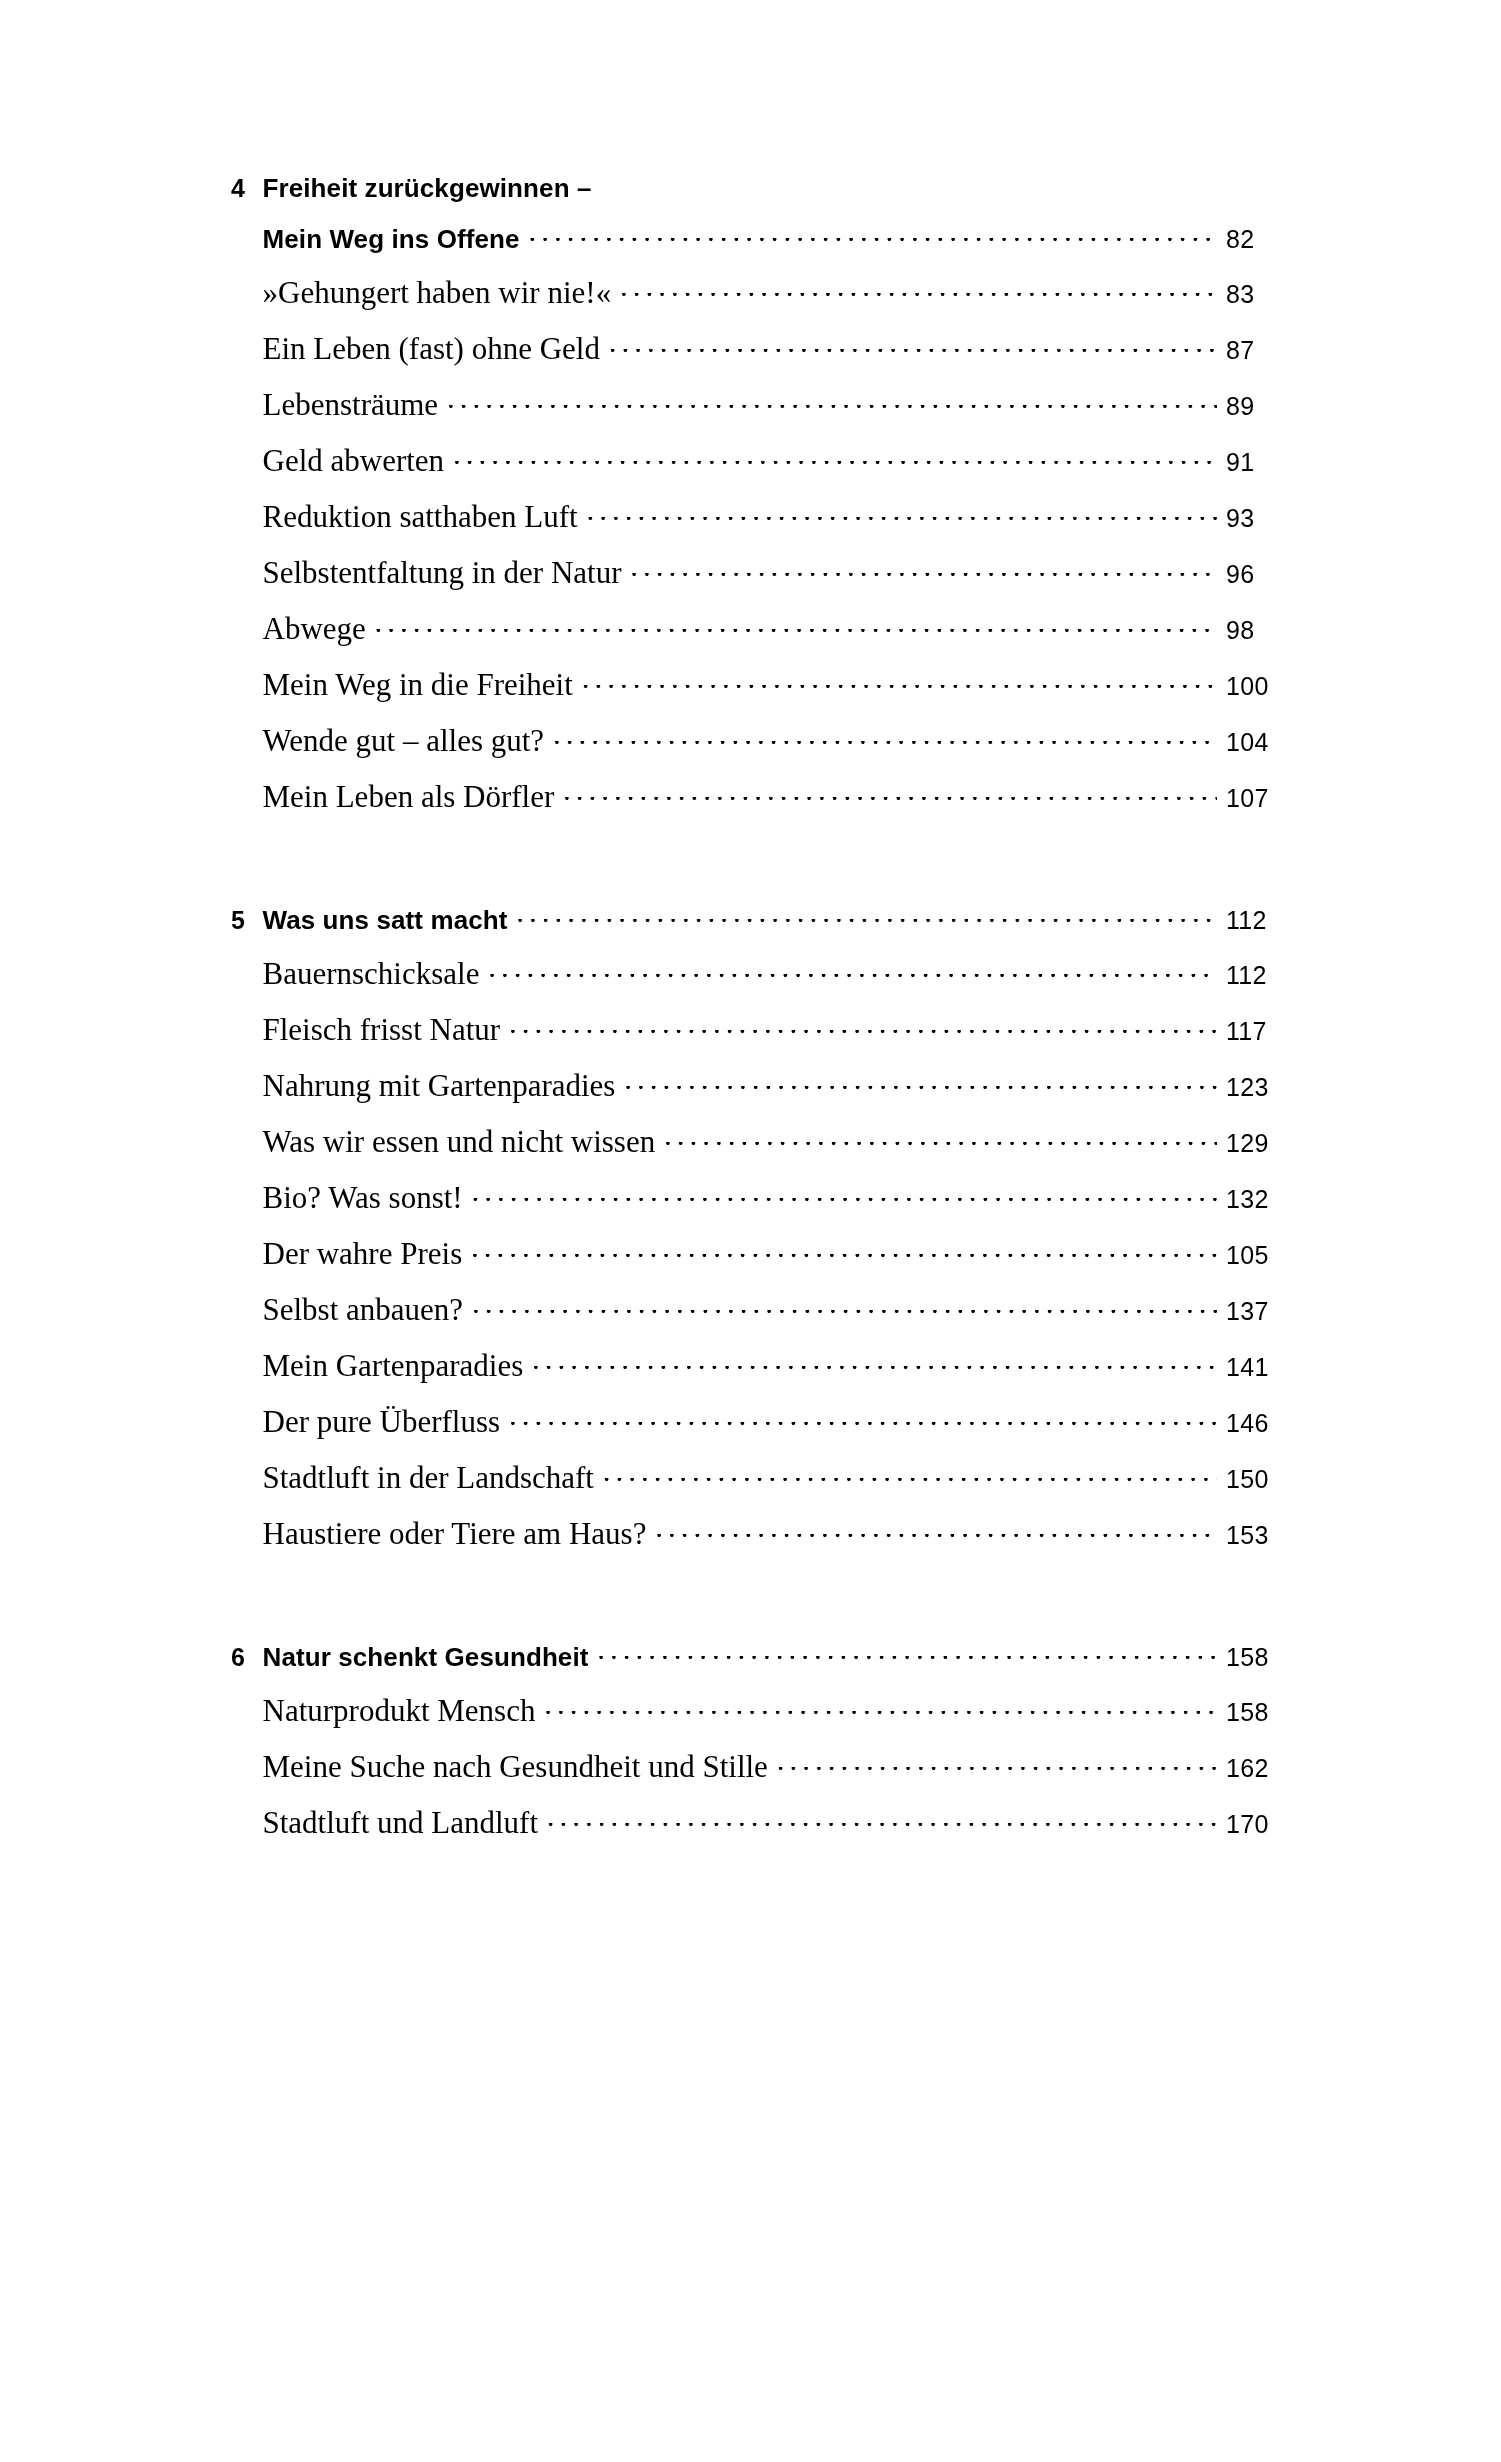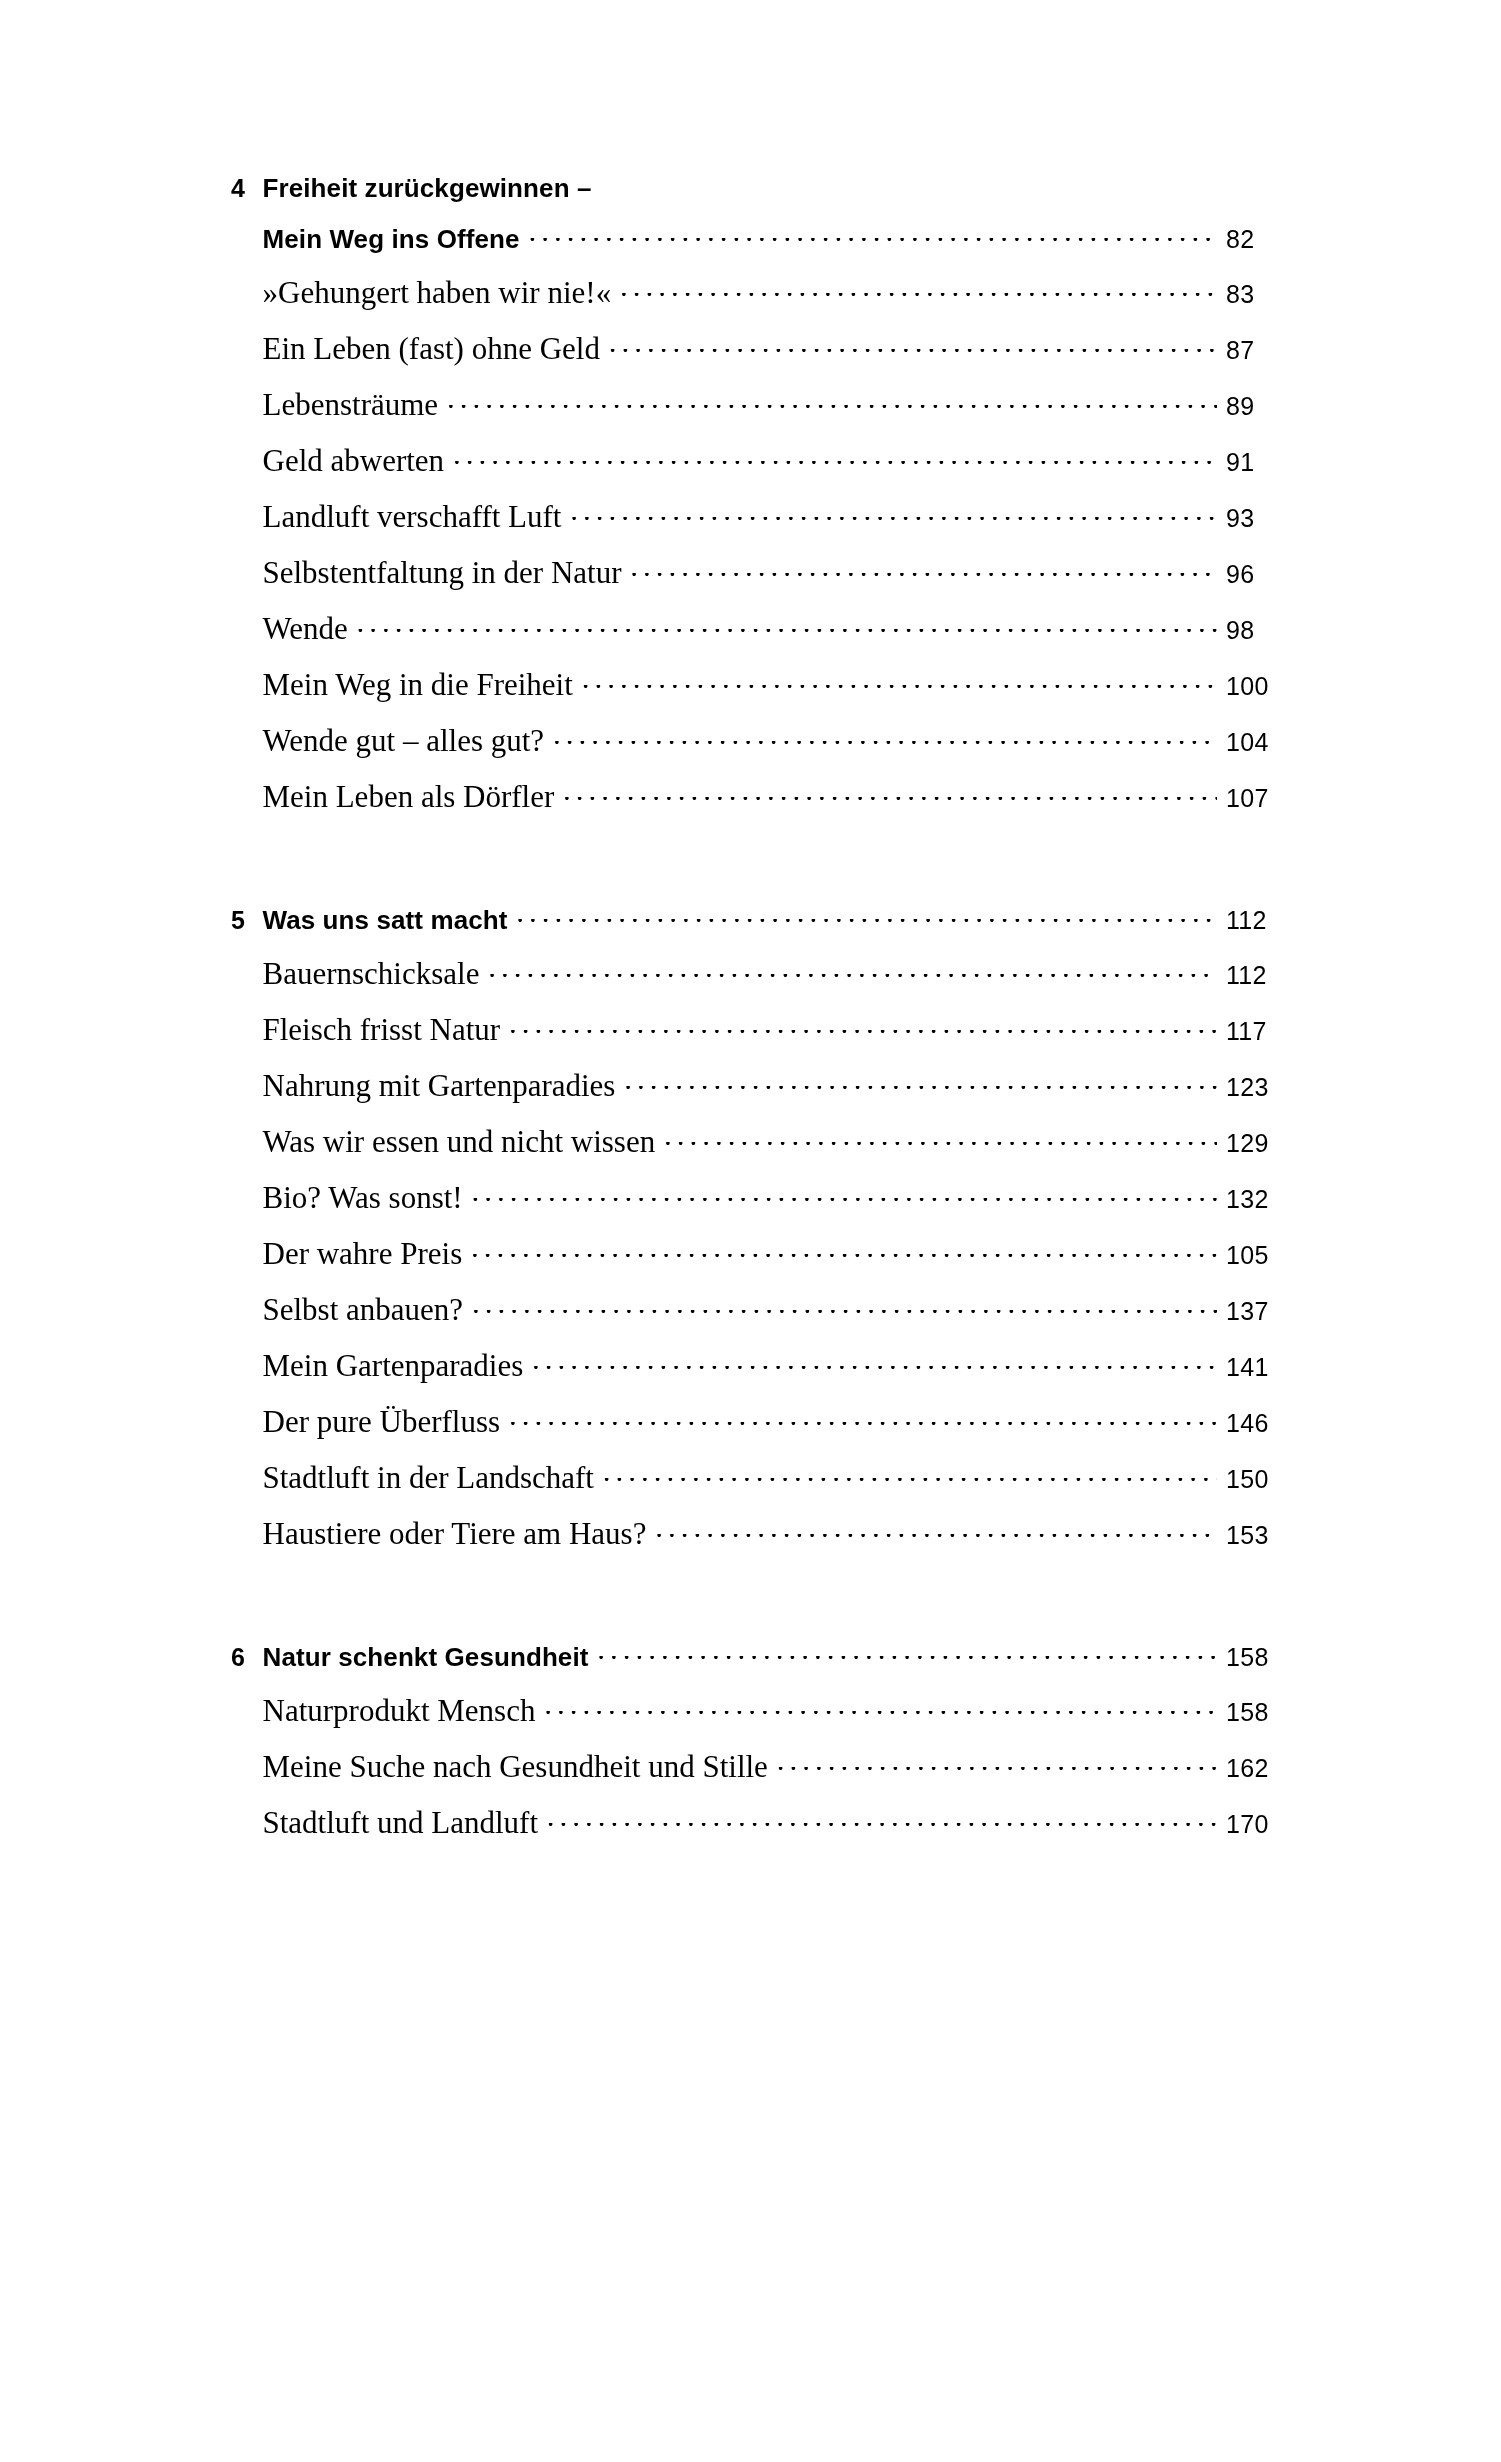--- a/index.html
+++ b/index.html
@@ -139,33 +139,33 @@
           <span class="row-page">89</span>
         </div>
         <div class="toc-row">
           <span class="row-num"></span>
           <span class="row-title">Geld abwerten</span>
           <span class="leader"></span>
           <span class="row-page">91</span>
         </div>
         <div class="toc-row">
           <span class="row-num"></span>
-          <span class="row-title">Landluft verschafft Luft</span>
+          <span class="row-title">Reduktion satthaben Luft</span>
           <span class="leader"></span>
           <span class="row-page">93</span>
         </div>
         <div class="toc-row">
           <span class="row-num"></span>
           <span class="row-title">Selbstentfaltung in der Natur</span>
           <span class="leader"></span>
           <span class="row-page">96</span>
         </div>
         <div class="toc-row">
           <span class="row-num"></span>
-          <span class="row-title">Wende</span>
+          <span class="row-title">Abwege</span>
           <span class="leader"></span>
           <span class="row-page">98</span>
         </div>
         <div class="toc-row">
           <span class="row-num"></span>
           <span class="row-title">Mein Weg in die Freiheit</span>
           <span class="leader"></span>
           <span class="row-page">100</span>
         </div>
         <div class="toc-row">

